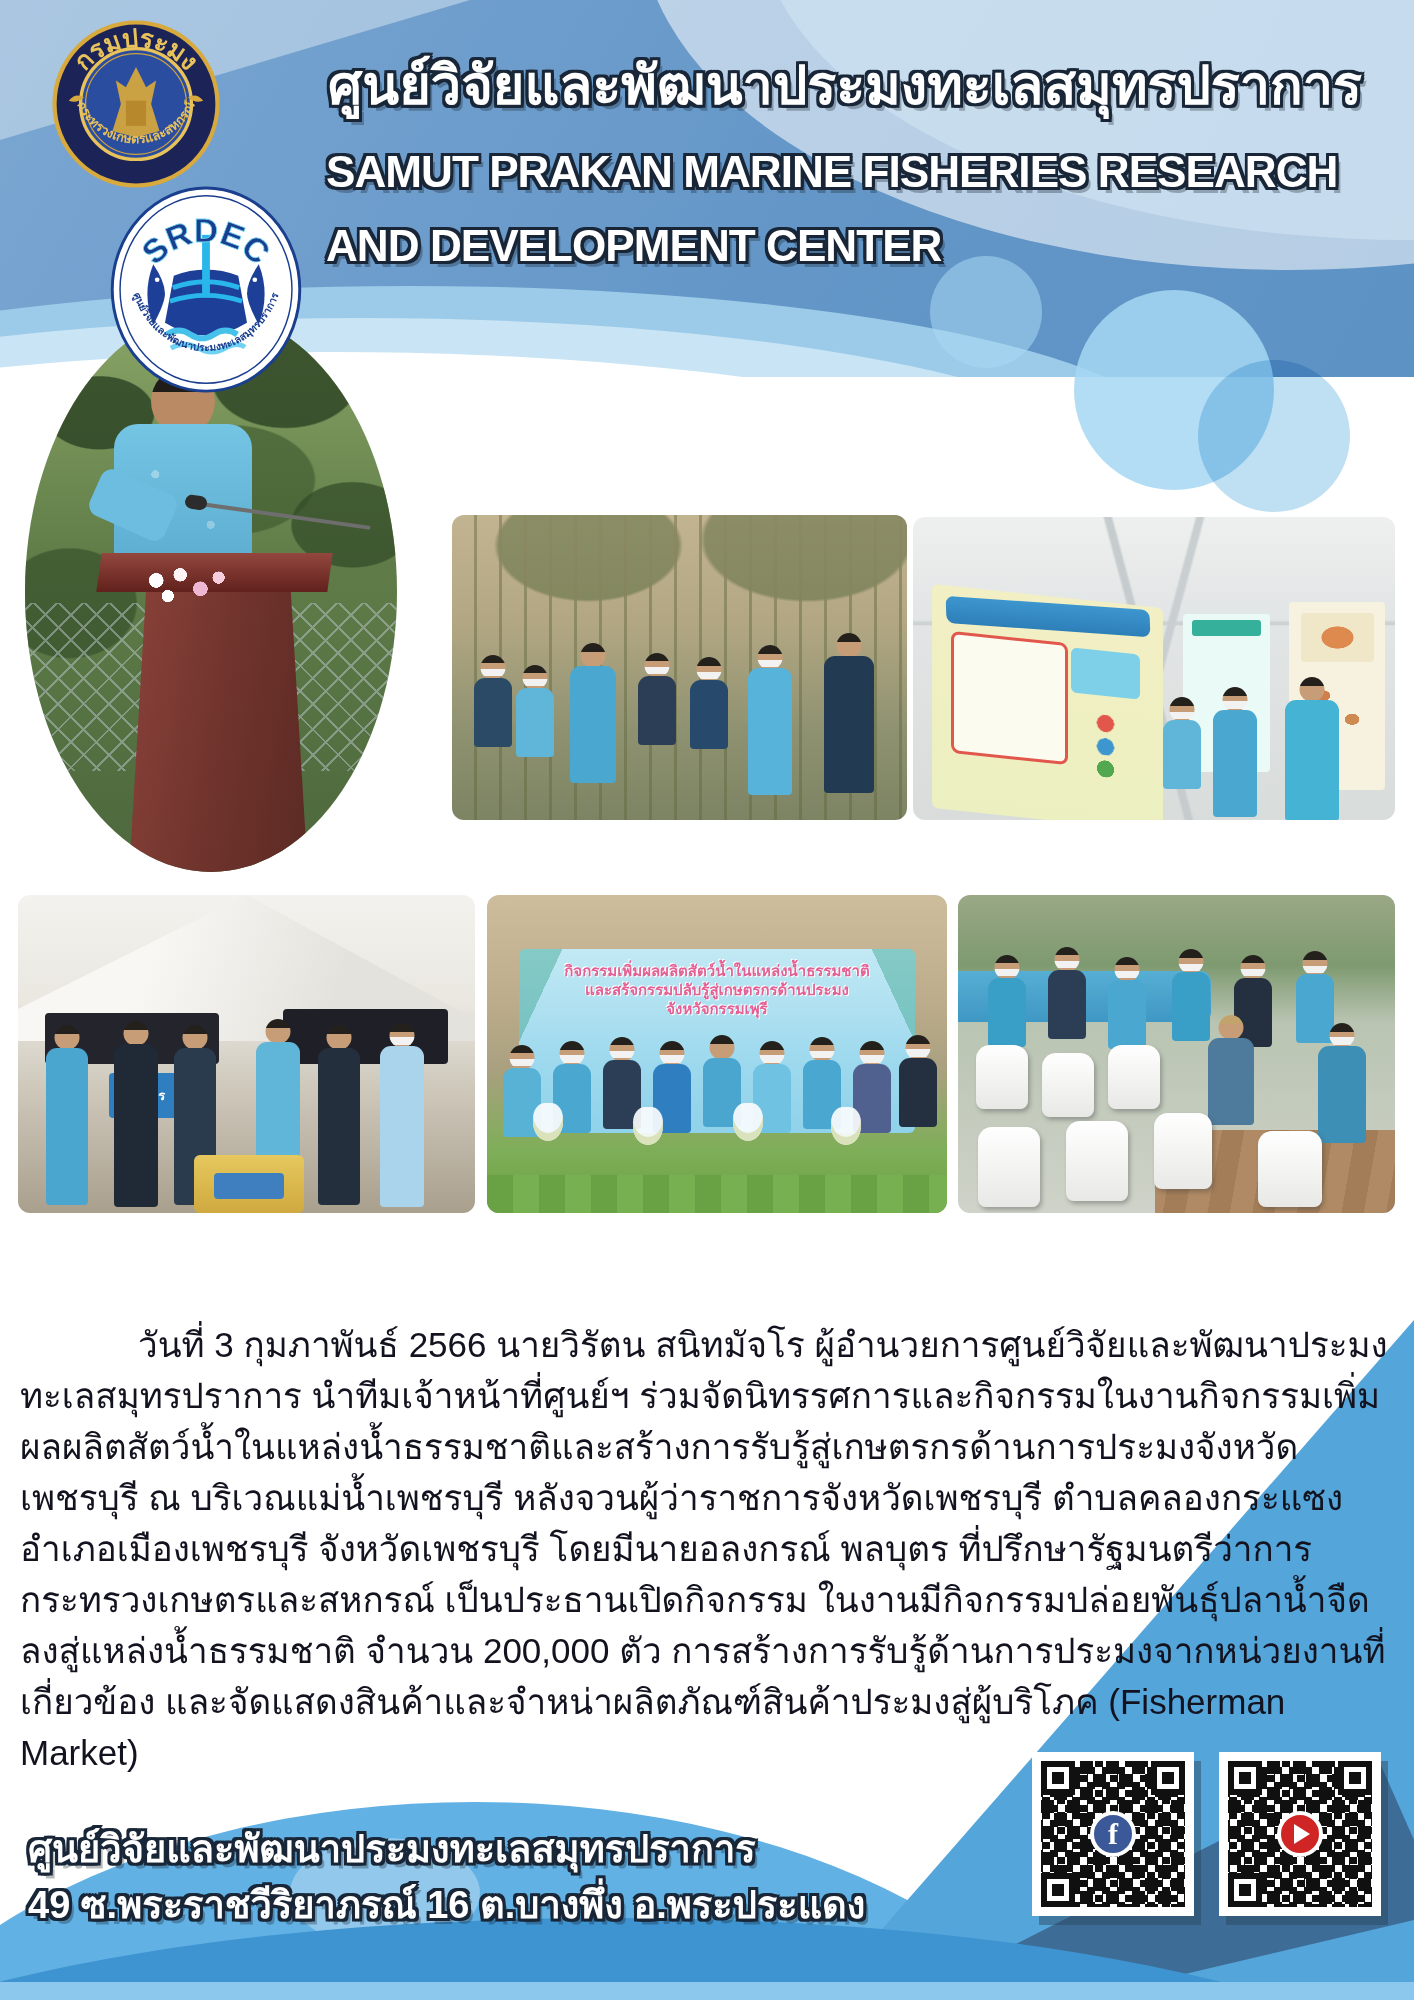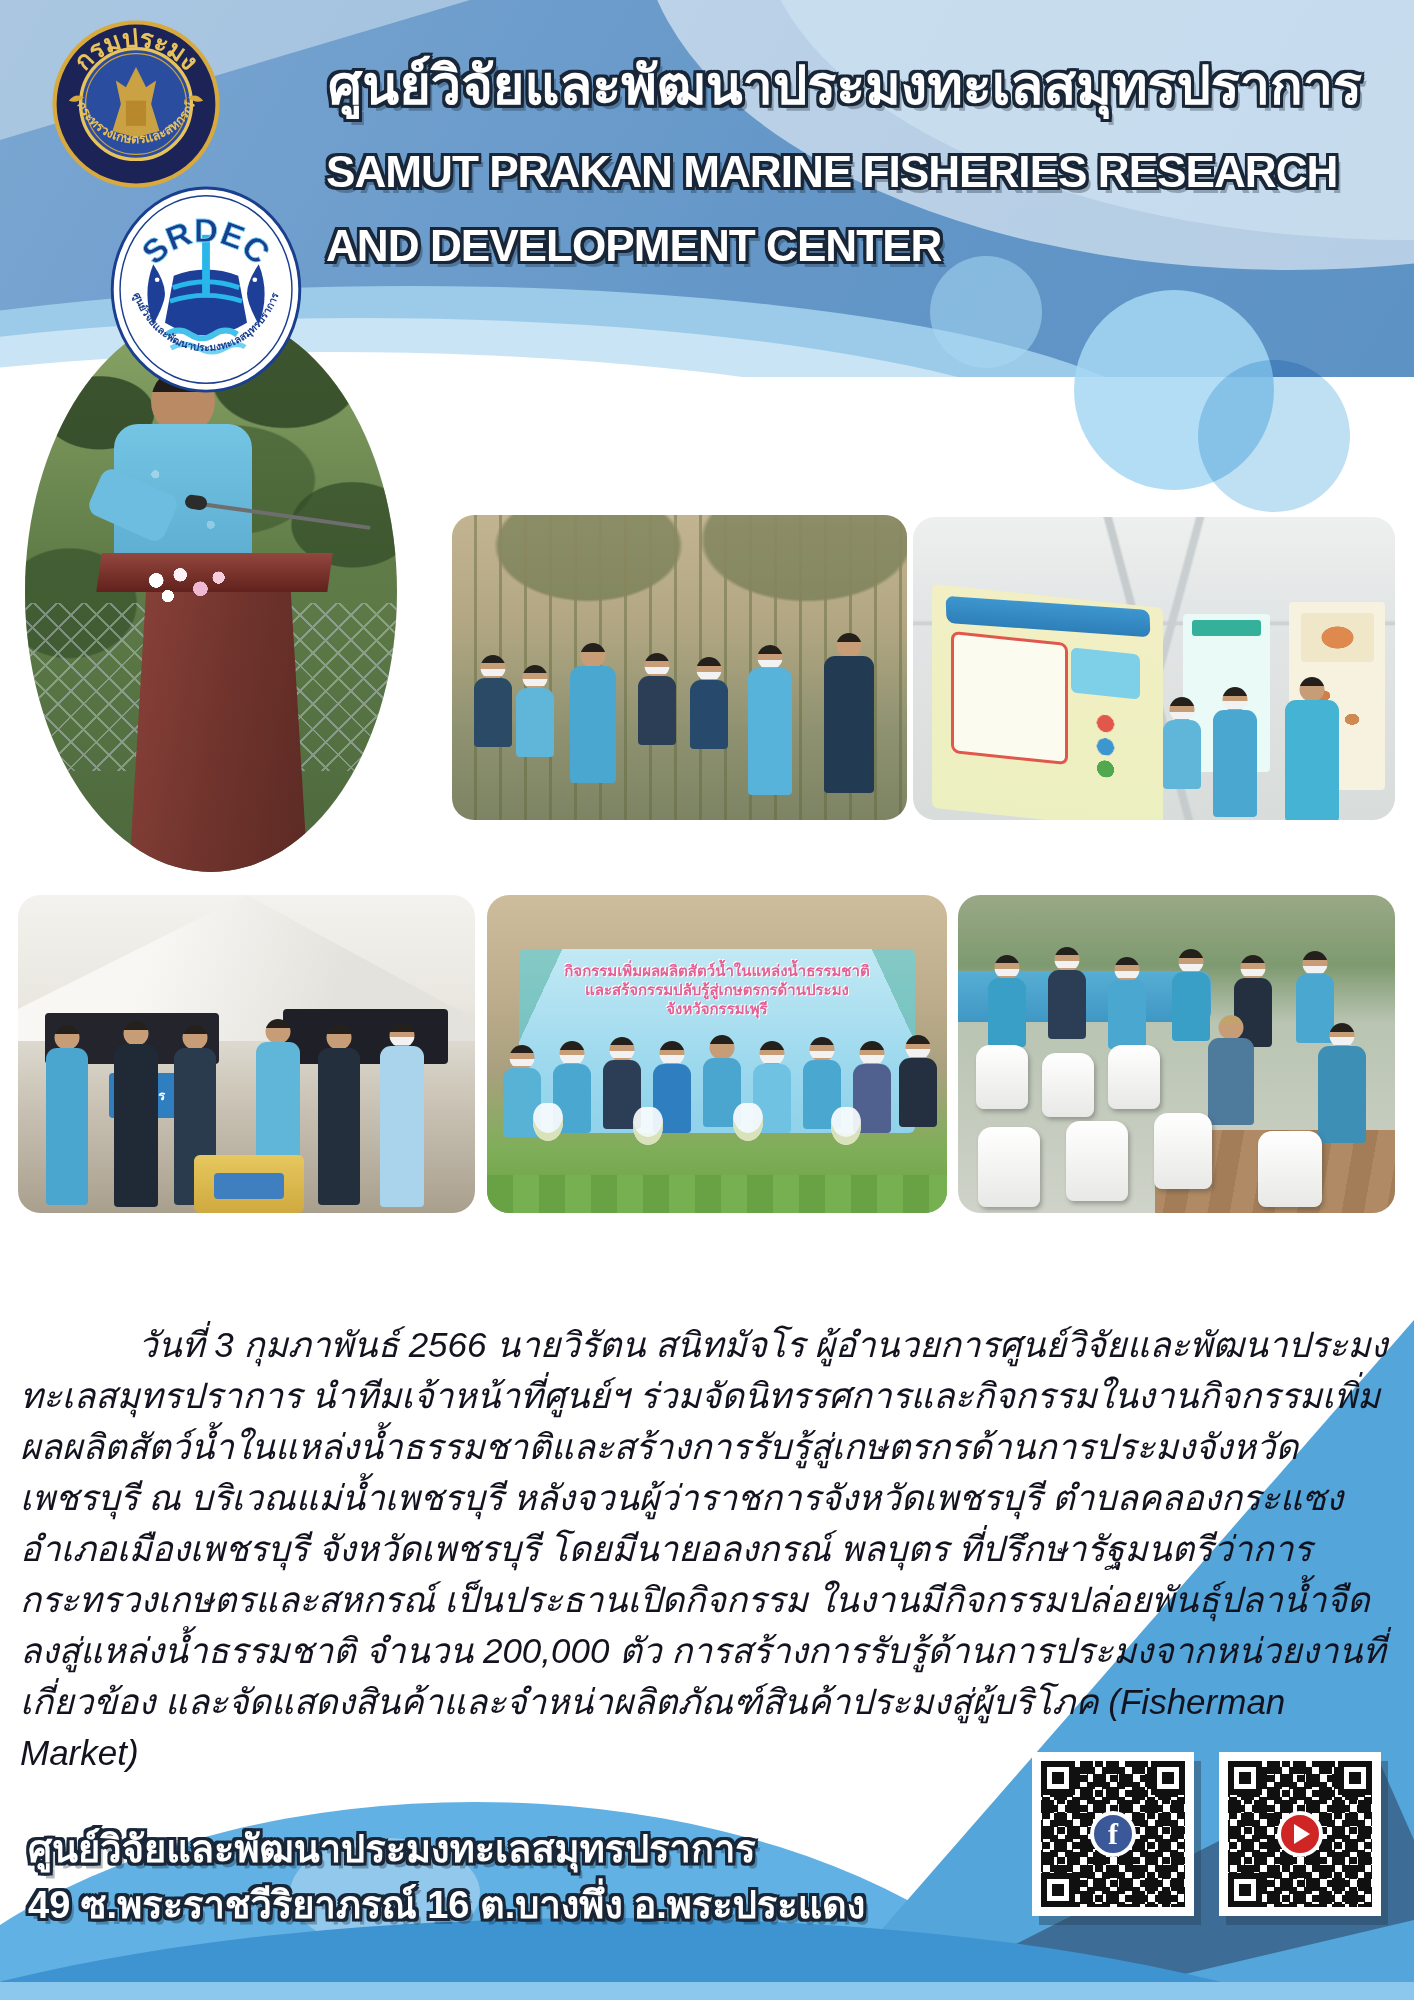--- a/index.html
+++ b/index.html
@@ -27,21 +27,21 @@
   .srdec-logo{position:absolute;left:108px;top:186px;width:196px;height:210px;z-index:6;}
 
   
   .deco{border-radius:50%;}
   .deco-a{left:930px;top:256px;width:112px;height:112px;background:rgba(168,216,243,.55);z-index:2;}
   .deco-b{left:1074px;top:290px;width:200px;height:200px;background:rgba(166,215,243,.85);z-index:2;}
   .deco-c{left:1198px;top:360px;width:152px;height:152px;background:#bfe0f2;mix-blend-mode:multiply;z-index:2;}
 
   
   .photo{position:absolute;overflow:hidden;z-index:3;}
-  .r40{border-radius:22px;}
+  .r40{border-radius:12px;}
   .p1{left:25px;top:312px;width:372px;height:560px;border-radius:50%;background:linear-gradient(180deg,#8aa566 0%,#5f7c48 45%,#4c683d 100%);}
   .foliage{position:absolute;inset:0;background:
      radial-gradient(90px 60px at 20% 18%,rgba(36,58,30,.75) 0 60%,transparent 62%),
      radial-gradient(120px 80px at 70% 12%,rgba(42,66,34,.8) 0 60%,transparent 62%),
      radial-gradient(100px 70px at 88% 38%,rgba(48,72,38,.7) 0 60%,transparent 62%),
      radial-gradient(110px 90px at 12% 52%,rgba(52,78,40,.65) 0 60%,transparent 62%),
      radial-gradient(140px 90px at 55% 30%,rgba(58,86,44,.6) 0 60%,transparent 62%);}
   .fence{position:absolute;left:0;right:0;top:52%;height:30%;opacity:.5;background:
      repeating-linear-gradient(45deg,transparent 0 16px,#b9c4c9 16px 18px),
      repeating-linear-gradient(-45deg,transparent 0 16px,#b9c4c9 16px 18px);}
@@ -107,21 +107,21 @@
   .brick{position:absolute;right:0;bottom:0;width:55%;height:26%;background:repeating-linear-gradient(100deg,#b08a64 0 22px,#a37d58 22px 44px);}
   .chair{position:absolute;width:52px;height:64px;background:linear-gradient(#ffffff,#e8e8e6);border-radius:14px 14px 8px 8px;box-shadow:2px 3px 4px rgba(60,60,60,.35);}
 
   .per{position:absolute;width:38px;height:92px;}
   .per::before{content:"";position:absolute;top:0;left:50%;transform:translateX(-50%);width:25px;height:25px;border-radius:50%;background:linear-gradient(var(--hair,#24211c) 0 36%,var(--skin,#c79d77) 36%);}
   .per.mask::before{background:linear-gradient(var(--hair,#24211c) 0 34%,var(--skin,#c79d77) 34% 58%,#f2f2f2 58% 86%,var(--skin,#c79d77) 86%);}
   .per::after{content:"";position:absolute;top:23px;left:0;right:0;bottom:0;background:var(--shirt,#4a9cc9);border-radius:11px 11px 4px 4px;}
   .bag{position:absolute;width:30px;height:38px;background:rgba(250,252,253,.92);border-radius:40% 40% 50% 50%;box-shadow:inset 0 -8px 0 rgba(214,224,180,.9);}
 
   
-  .body-text{position:absolute;left:20px;top:1284px;width:1376px;font-size:35px;line-height:51px;color:#131320;text-indent:118px;letter-spacing:0;z-index:4;font-style:italic;}
+  .body-text{position:absolute;left:20px;top:1284px;width:1376px;font-size:35px;line-height:51px;color:#131320;text-indent:118px;letter-spacing:0;z-index:4;}
 
   
   .dome{position:absolute;left:-170px;top:1802px;width:1290px;height:760px;border-radius:50%;background:#62b1e4;z-index:1;}
   .dome-hi1{position:absolute;left:290px;top:1838px;width:190px;height:110px;border-radius:50%;background:rgba(255,255,255,.30);z-index:1;}
   .dome-hi2{position:absolute;left:300px;top:1960px;width:150px;height:220px;border-radius:50%;background:rgba(255,255,255,.28);z-index:1;}
   .diag-right{position:absolute;left:0;top:0;width:1414px;height:2000px;background:#54a5da;clip-path:polygon(58% 100%,100% 66%,100% 100%);z-index:1;}
   .diag-shadow{position:absolute;left:0;top:0;width:1414px;height:2000px;background:#3d6d97;clip-path:polygon(71% 97.5%,97.5% 88%,100% 92%,100% 96%,76% 100%,71% 100%);z-index:1;}
   .bottom-wave{position:absolute;left:-240px;top:1918px;width:1700px;height:420px;border-radius:50%;background:#3e94d1;z-index:2;}
   .bottom-strip{position:absolute;left:0;top:1982px;width:1414px;height:18px;background:#8cc7ee;z-index:3;}
   .footer-line{position:absolute;left:28px;white-space:nowrap;font-weight:bold;z-index:5;}

